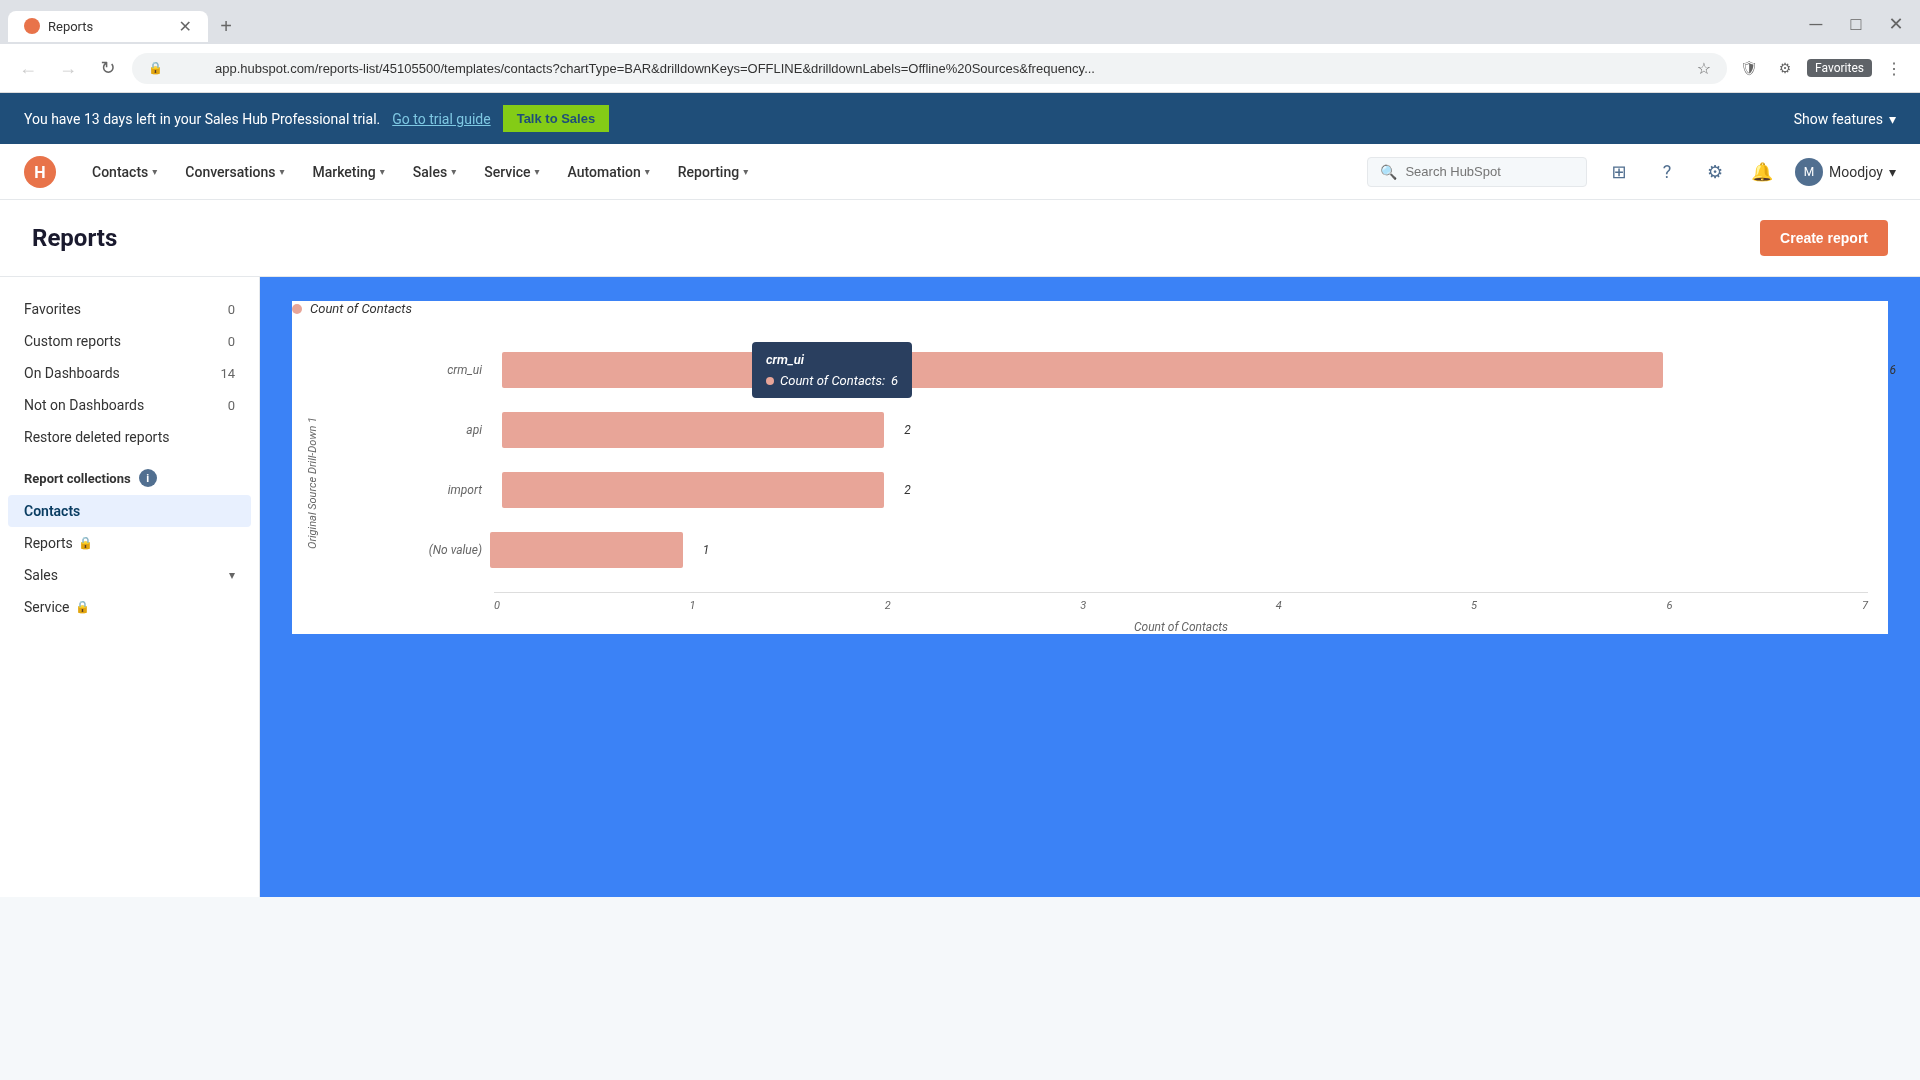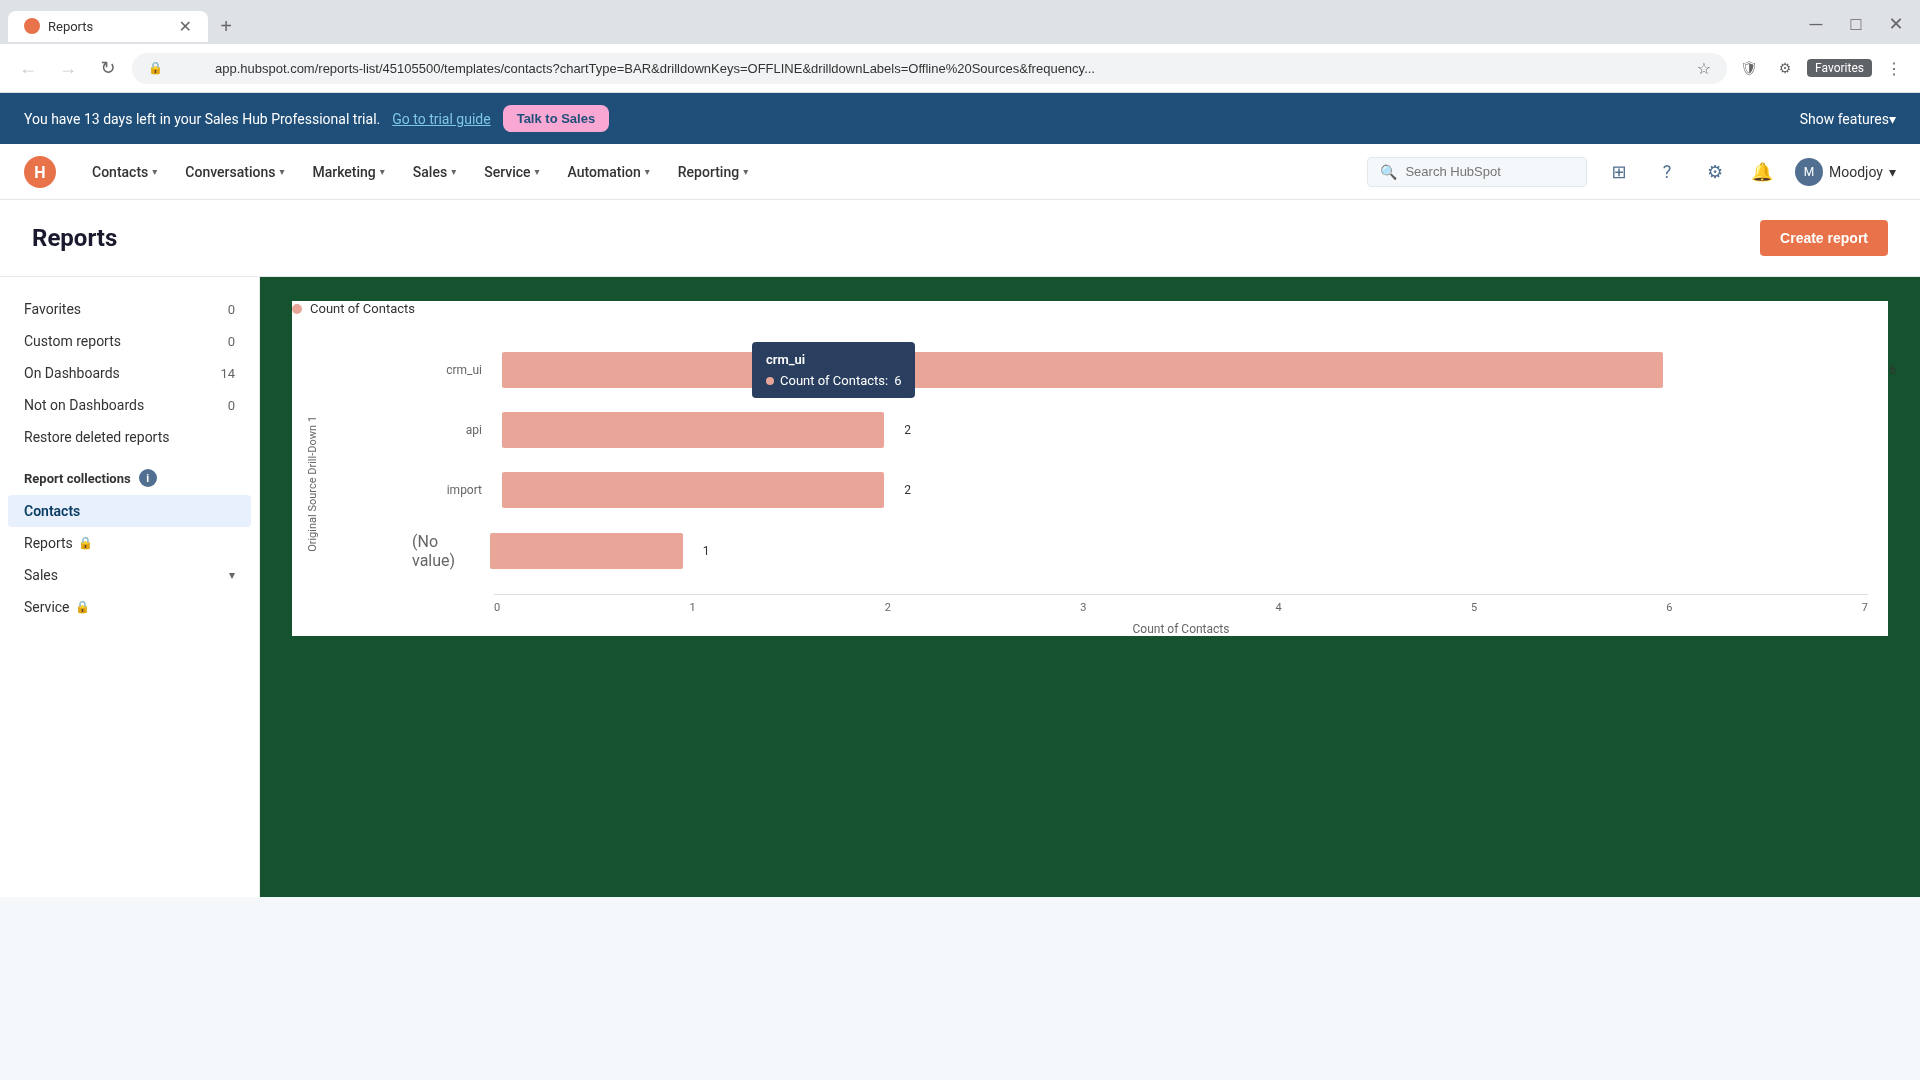--- a/index.html
+++ b/index.html
@@ -21,22 +21,22 @@
     .browser-right-icons { display: flex; align-items: center; gap: 8px; }
     .browser-right-icon { color: #666; font-size: 16px; cursor: pointer; width: 28px; height: 28px; display: flex; align-items: center; justify-content: center; }
     .bookmarks-bar { background: #fff; padding: 4px 12px; font-size: 12px; color: #333; border-bottom: 1px solid #eee; display: flex; justify-content: flex-end; }
 
     
     .hs-app { background: #fff; }
 
     
     .trial-banner { background: #1f4e79; color: #fff; padding: 12px 24px; display: flex; align-items: center; gap: 12px; font-size: 14px; }
     .trial-banner .trial-link { color: #7ec8e3; text-decoration: underline; cursor: pointer; }
-    .trial-banner .trial-cta { background: #f9a8d4; color: #1f4e79; border: none; border-radius: 8px; padding: 6px 14px; font-size: 13px; cursor: pointer; font-weight: 600; }
-    .trial-banner .show-features { margin-left: auto; display: flex; align-items: flex-start; cursor: pointer; color: #fff; }
+    .trial-banner .trial-cta { background: #84cc16; color: #1f4e79; border: none; border-radius: 0; padding: 6px 14px; font-size: 13px; cursor: pointer; font-weight: 600; }
+    .trial-banner .show-features { margin-left: auto; display: flex; align-items: flex-start; gap: 6px; cursor: pointer; color: #fff; }
 
     
     .top-nav { background: #fff; border-bottom: 1px solid #e5e8eb; padding: 0 24px; display: flex; align-items: center; height: 56px; }
     .hs-logo { width: 32px; height: 32px; margin-right: 24px; }
     .hs-logo svg { width: 32px; height: 32px; }
     .main-nav { display: flex; align-items: center; gap: 4px; flex: 1; }
     .nav-item { display: flex; align-items: center; gap: 4px; padding: 8px 12px; border-radius: 4px; cursor: pointer; color: #333; font-size: 14px; font-weight: 500; }
     .nav-item .chevron { font-size: 10px; color: #666; }
     .nav-right { display: flex; align-items: center; gap: 16px; }
     .search-bar { background: #f5f8fa; border: 1px solid #e5e8eb; border-radius: 4px; padding: 6px 12px; display: flex; align-items: center; gap: 8px; width: 220px; }
@@ -242,21 +242,21 @@
           </div>
         </div>
         <div class="sidebar-item">
           <div class="sidebar-item-with-lock">
             <span>Service</span>
             <span class="lock-icon">🔒</span>
           </div>
         </div>
       </div>
 
-      <div class="main-content" style="flex:1; background:#14532d; padding:24px 32px; overflow:auto; position:relative;">
+      <div class="main-content" style="flex:1; background:#3b82f6; padding:24px 32px; overflow:auto; position:relative;font-style:italic;">
         <div class="chart-container">
           <div class="chart-legend">
             <div class="legend-dot"></div>
             <span>Count of Contacts</span>
           </div>
 
           <div style="display:flex; gap:0;">
 
             <div style="display:flex; align-items:center; width:40px; justify-content:center;">
               <div style="writing-mode:vertical-rl; transform:rotate(180deg); font-size:11px; color:#666; white-space:nowrap; text-align:center;">Original Source Drill-Down 1</div>
@@ -293,21 +293,21 @@
 
                 <div class="bar-row" style="display:flex; align-items:center; margin-bottom:24px;">
                   <div class="bar-label" style="width:70px; text-align:right; font-size:12px; color:#666; margin-right:12px; flex-shrink:0;">import</div>
                   <div style="flex:1; height:36px; position:relative;">
                     <div style="width:28%; height:100%; background:#e8a598; border-radius:2px;"></div>
                     <span style="position:absolute; left:29%; top:50%; transform:translateY(-50%); margin-left:6px; font-size:12px; color:#333;">2</span>
                   </div>
                 </div>
 
                 <div class="bar-row" style="display:flex; align-items:center; margin-bottom:24px;">
-                  <div class="bar-label" style="width:70px; text-align:left; font-size:16px; color:#666; margin-right:0; flex-shrink:0;">(No value)</div>
+                  <div class="bar-label" style="width:70px; text-align:right; font-size:12px; color:#666; margin-right:0; flex-shrink:0;">(No value)</div>
                   <div style="flex:1; height:36px; position:relative;">
                     <div style="width:14%; height:100%; background:#e8a598; border-radius:2px;"></div>
                     <span style="position:absolute; left:15%; top:50%; transform:translateY(-50%); margin-left:6px; font-size:12px; color:#333;">1</span>
                   </div>
                 </div>
 
                 <div style="margin-left:82px; border-top:1px solid #ddd; padding-top:6px; display:flex; justify-content:space-between; width:calc(100% - 82px);">
                   <span style="font-size:11px; color:#666;">0</span>
                   <span style="font-size:11px; color:#666;">1</span>
                   <span style="font-size:11px; color:#666;">2</span>

